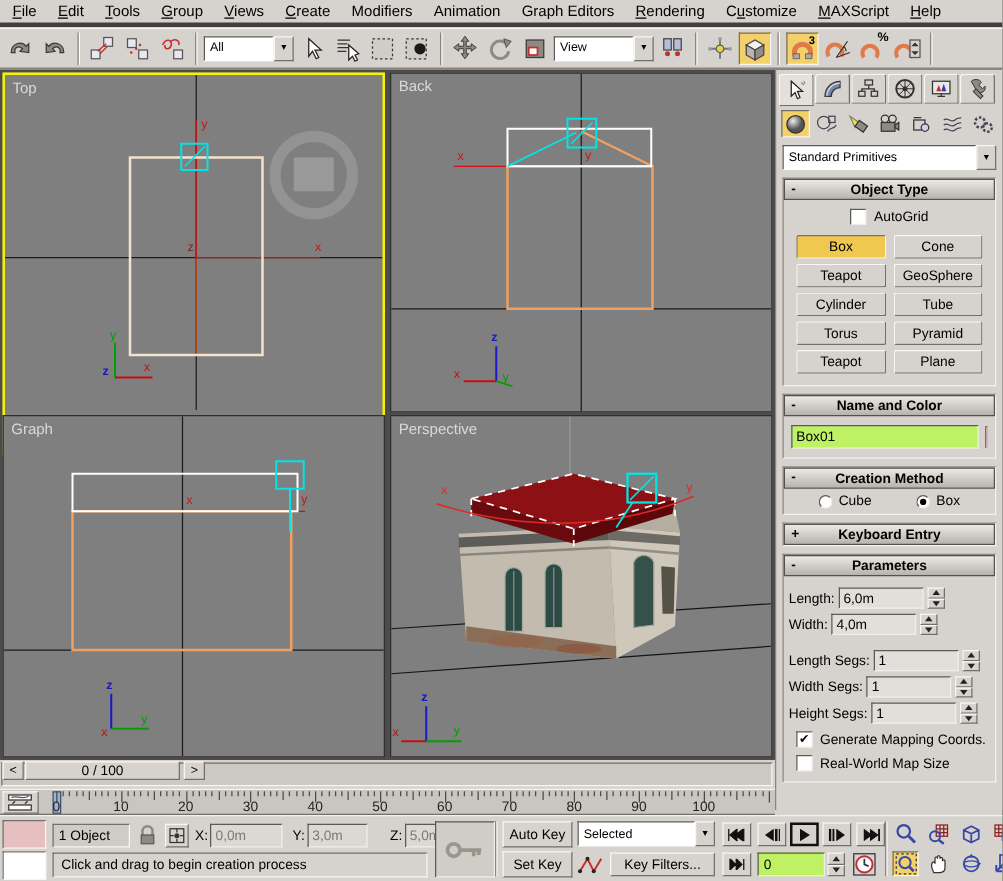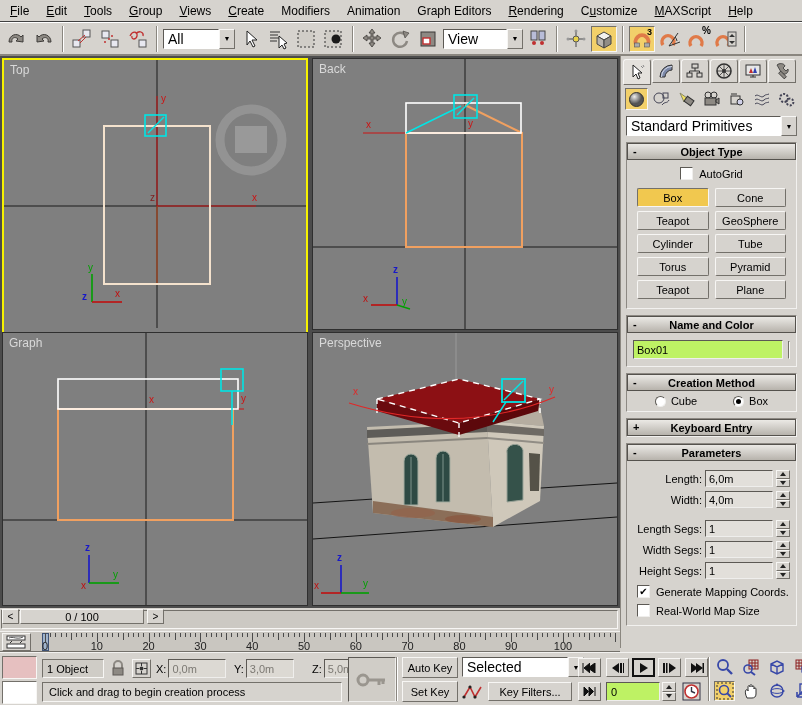--- a/index.html
+++ b/index.html
@@ -4,29 +4,29 @@
 <style>
 *{box-sizing:border-box;margin:0;padding:0}
 html,body{width:802px;height:705px}
 body{position:relative;background:#d6d3ce;font-family:"Liberation Sans",sans-serif;font-size:11px;color:#000;overflow:hidden}
 .abs{position:absolute}
 .raised{border:1px solid;border-color:#f7f6f4 #73706a #73706a #f7f6f4;background:#d6d3ce}
 .sunken{border:1px solid;border-color:#73706a #f7f6f4 #f7f6f4 #73706a;background:#cfccc6}
 .white-field{border:1px solid;border-color:#5c5954 #efeeec #efeeec #5c5954;background:#bef264}
 .gray-field{border:1px solid;border-color:#5c5954 #efeeec #efeeec #5c5954;background:#dcd9d3;color:#7c7973}
 
-#menubar{position:absolute;left:0;top:0;width:802px;height:22px;display:flex;align-items:center;gap:17px;padding:0 10px;font-size:12px;background:#d6d3ce;border-bottom:1px solid #404040}
+#menubar{position:absolute;left:0;top:0;width:802px;height:22px;display:flex;align-items:center;gap:17px;padding:0 10px;font-size:12px;background:#d6d3ce;border-bottom:4px solid #404040}
 .menu-item{cursor:default;white-space:nowrap}
 
 #toolbar{position:absolute;left:0;top:22px;width:802px;height:34px;display:flex;align-items:center;gap:2px;padding:0 3px;background:#d6d3ce;border-top:1px solid #fff;border-bottom:2px solid #8a867f}
 .tsep{width:2px;height:26px;margin:0 3px;border-left:1px solid #8a867f;border-right:1px solid #fff}
 .ico{width:26px;height:26px;display:flex;align-items:center;justify-content:center}
 .ico.hl{background:#f2d06a;border:1px solid;border-color:#73706a #f7f6f4 #f7f6f4 #73706a}
 .dd{height:20px;display:flex;align-items:center}
-.dd .ddtxt{height:20px;display:flex;align-items:center;padding:0 4px;min-width:52px;background:#fff;border:1px solid;border-color:#5c5954 #fff #fff #5c5954;font-size:14px}
+.dd .ddtxt{height:20px;display:flex;align-items:center;padding:0 4px;min-width:52px;background:#fff;border:1px solid;border-color:#5c5954 #fff #fff #5c5954;font-size:10px}
 .dd .ddbtn{width:16px;height:20px;display:flex;align-items:center;justify-content:center;font-size:7px;border:1px solid;border-color:#f7f6f4 #73706a #73706a #f7f6f4;background:#d6d3ce}
 
 #vparea{position:absolute;left:0;top:56px;width:620px;height:552px;background:#4c4c4c}
 .vp{position:absolute;background:#7f7f7f;border:1px solid #2f2f2f}
 .vp.active{border:2px solid #f6f200}
 .vp-label{position:absolute;left:6px;top:3px;color:#d9d9d9;font-size:12px;z-index:2}
 .vp svg{position:absolute;left:0;top:0}
 
 #cpanel{position:absolute;left:620px;top:56px;width:182px;height:592px;background:#d6d3ce;border-left:1px solid #8a867f;padding-top:2px}
 #cp-tabs{display:flex;height:26px;padding:1px 4px 0 2px;gap:1px}
@@ -42,21 +42,21 @@
 #obj-grid{display:grid;grid-template-columns:1fr 1fr;gap:4px 6px;padding:2px 6px 4px 6px}
 .obj-btn{height:19px;display:flex;align-items:center;justify-content:center;font-size:11px;border:1px solid;border-color:#f7f6f4 #73706a #73706a #f7f6f4;background:#d6d3ce;border-radius:2px}
 .obj-btn.active{background:#f1c84f;border-color:#73706a #f7f6f4 #f7f6f4 #73706a}
 .cb-row{display:flex;align-items:center;gap:6px;margin:6px 2px 0 6px}
 .cb-box{width:13px;height:13px;background:#fff;border:1px solid;border-color:#5c5954 #efeeec #efeeec #5c5954;display:flex;align-items:center;justify-content:center;font-size:10px;line-height:10px}
 .radio-row{display:flex;justify-content:space-around;padding:4px 10px}
 .radio{display:flex;align-items:flex-end;gap:5px}
 .rdot{width:11px;height:11px;border-radius:50%;background:#fff;border:1px solid;border-color:#5c5954 #efeeec #efeeec #5c5954;display:flex;align-items:center;justify-content:center}
 .rdot i{width:5px;height:5px;border-radius:50%;background:#000;display:none}
 .radio.sel .rdot i{display:block}
-.param-row{display:flex;align-items:center;justify-content:flex-end;gap:3px;margin-top:4px;padding-right:2px}
+.param-row{display:flex;align-items:center;gap:3px;margin-top:4px;padding-right:2px}
 .param-row.gap{margin-top:12px}
 .param-label{text-align:right}
 .param-field{width:68px;height:17px;display:flex;align-items:center;padding:0 3px;background:#e2dfda;border:1px solid;border-color:#5c5954 #efeeec #efeeec #5c5954;font-size:11px}
 .spinner{width:14px;height:17px;display:flex;flex-direction:column}
 .spinner b{flex:1;display:flex;align-items:center;justify-content:center;border:1px solid;border-color:#f7f6f4 #73706a #73706a #f7f6f4;background:#d6d3ce}
 .spinner b:after{content:"";border:3px solid transparent}
 .spinner b.up:after{border-bottom:4px solid #222;margin-top:-3px}
 .spinner b.dn:after{border-top:4px solid #222;margin-bottom:-3px}
 
 #timeslider{position:absolute;left:0;top:608px;width:620px;height:23px;background:#d6d3ce;padding:1px 0}
@@ -72,21 +72,21 @@
 
 #bottombar{position:absolute;left:0;top:652px;width:802px;height:53px;background:#d6d3ce;border-top:1px solid #f2f1ef}
 #mini-pink{left:2px;top:3px;width:35px;height:23px;background:#e6c0c0}
 #mini-white{left:2px;top:28px;width:35px;height:23px;background:#fff}
 #obj-count{left:42px;top:6px;width:62px;height:19px;display:flex;align-items:center;padding:0 4px}
 #prompt-line{left:42px;top:29px;width:300px;height:20px;display:flex;align-items:center;padding:0 6px;border:1px solid;border-color:#73706a #f7f6f4 #f7f6f4 #73706a}
 .coord{top:6px;height:19px;display:flex;align-items:center}
 .coord .lbl{margin-right:2px}
 #setkeys{left:348px;top:4px;width:48px;height:45px;display:flex;align-items:center;justify-content:center}
 .akbtn{left:402px;width:56px;height:21px;display:flex;align-items:center;justify-content:center;font-size:11px}
-#sel-dd{left:462px;top:4px;width:122px;height:20px}
+#sel-dd{left:462px;top:4px;width:110px;height:20px}
 #keyfilters{left:488px;top:29px;width:84px;height:19px;display:flex;align-items:center;justify-content:center}
 .pb{top:5px;width:23px;height:19px;display:flex;align-items:center;justify-content:center}
 .nav{width:21px;height:20px;display:flex;align-items:center;justify-content:center}
 .nav.hl{background:#f2d06a;border:1px solid;border-color:#73706a #f7f6f4 #f7f6f4 #73706a}
 .bsep{position:absolute;width:2px;height:44px;top:4px;border-left:1px solid #8a867f;border-right:1px solid #fff}
 u{text-decoration:underline}
 </style>
 </head>
 <body>
 

